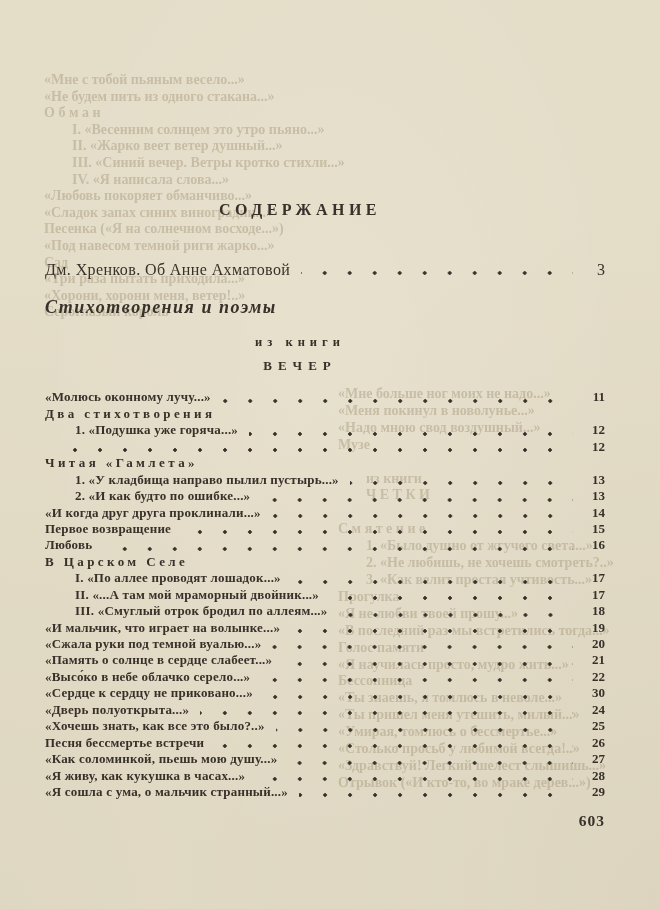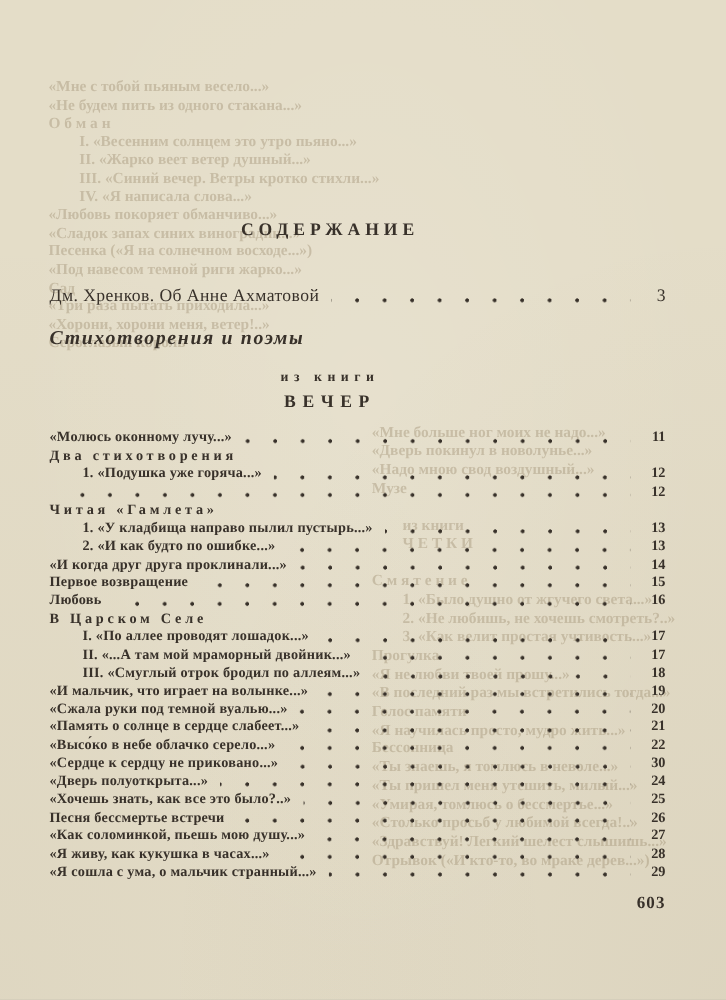--- a/index.html
+++ b/index.html
@@ -59,21 +59,21 @@
   .book-label{
     margin:13px 50px 0 0;
     text-align:center;
     font-size:12.5px;font-weight:700;
     letter-spacing:5px;
     line-height:15px;
   }
   .book-title{
     margin:5px 50px 0 0;
     text-align:center;
-    font-size:16px;font-weight:700;
+    font-size:13px;font-weight:700;
     letter-spacing:6px;
     line-height:22px;
   }
   .toc{margin-top:12px;font-size:13px;font-weight:700;}
   .toc-row{display:flex;align-items:center;line-height:16.45px;height:16.45px;}
   .toc-row .toc-text{white-space:nowrap;letter-spacing:.2px;}
   .toc-row.indent1 .toc-text{padding-left:30px;}
   .toc-row.spaced .toc-text{letter-spacing:3.4px;}
   .leader{flex:1;position:relative;margin:0 2px 0 9px;min-width:14px;align-self:stretch;}
   .leader::after{
@@ -110,21 +110,21 @@
       <div class="ghost-line">«Сладок запах синих виноградин...»</div>
       <div class="ghost-line">Песенка («Я на солнечном восходе...»)</div>
       <div class="ghost-line">«Под навесом темной риги жарко...»</div>
       <div class="ghost-line">Сад</div>
       <div class="ghost-line">«Три раза пытать приходила...»</div>
       <div class="ghost-line">«Хорони, хорони меня, ветер!..»</div>
       <div class="ghost-line">Сероглазый король</div>
     </div>
   <div class="ghost ghost-side">
       <div class="ghost-line">«Мне больше ног моих не надо...»</div>
-      <div class="ghost-line">«Дверь покинул в новолунье...»</div>
+      <div class="ghost-line">«Меня покинул в новолунье...»</div>
       <div class="ghost-line">«Надо мною свод воздушный...»</div>
       <div class="ghost-line">Музе</div>
       <div class="ghost-line">&nbsp;</div>
       <div class="ghost-line ind">из книги</div>
       <div class="ghost-line ind">Ч Е Т К И</div>
       <div class="ghost-line">&nbsp;</div>
       <div class="ghost-line">С м я т е н и е</div>
       <div class="ghost-line ind">1. «Было душно от жгучего света...»</div>
       <div class="ghost-line ind">2. «Не любишь, не хочешь смотреть?..»</div>
       <div class="ghost-line ind">3. «Как велит простая учтивость...»</div>

